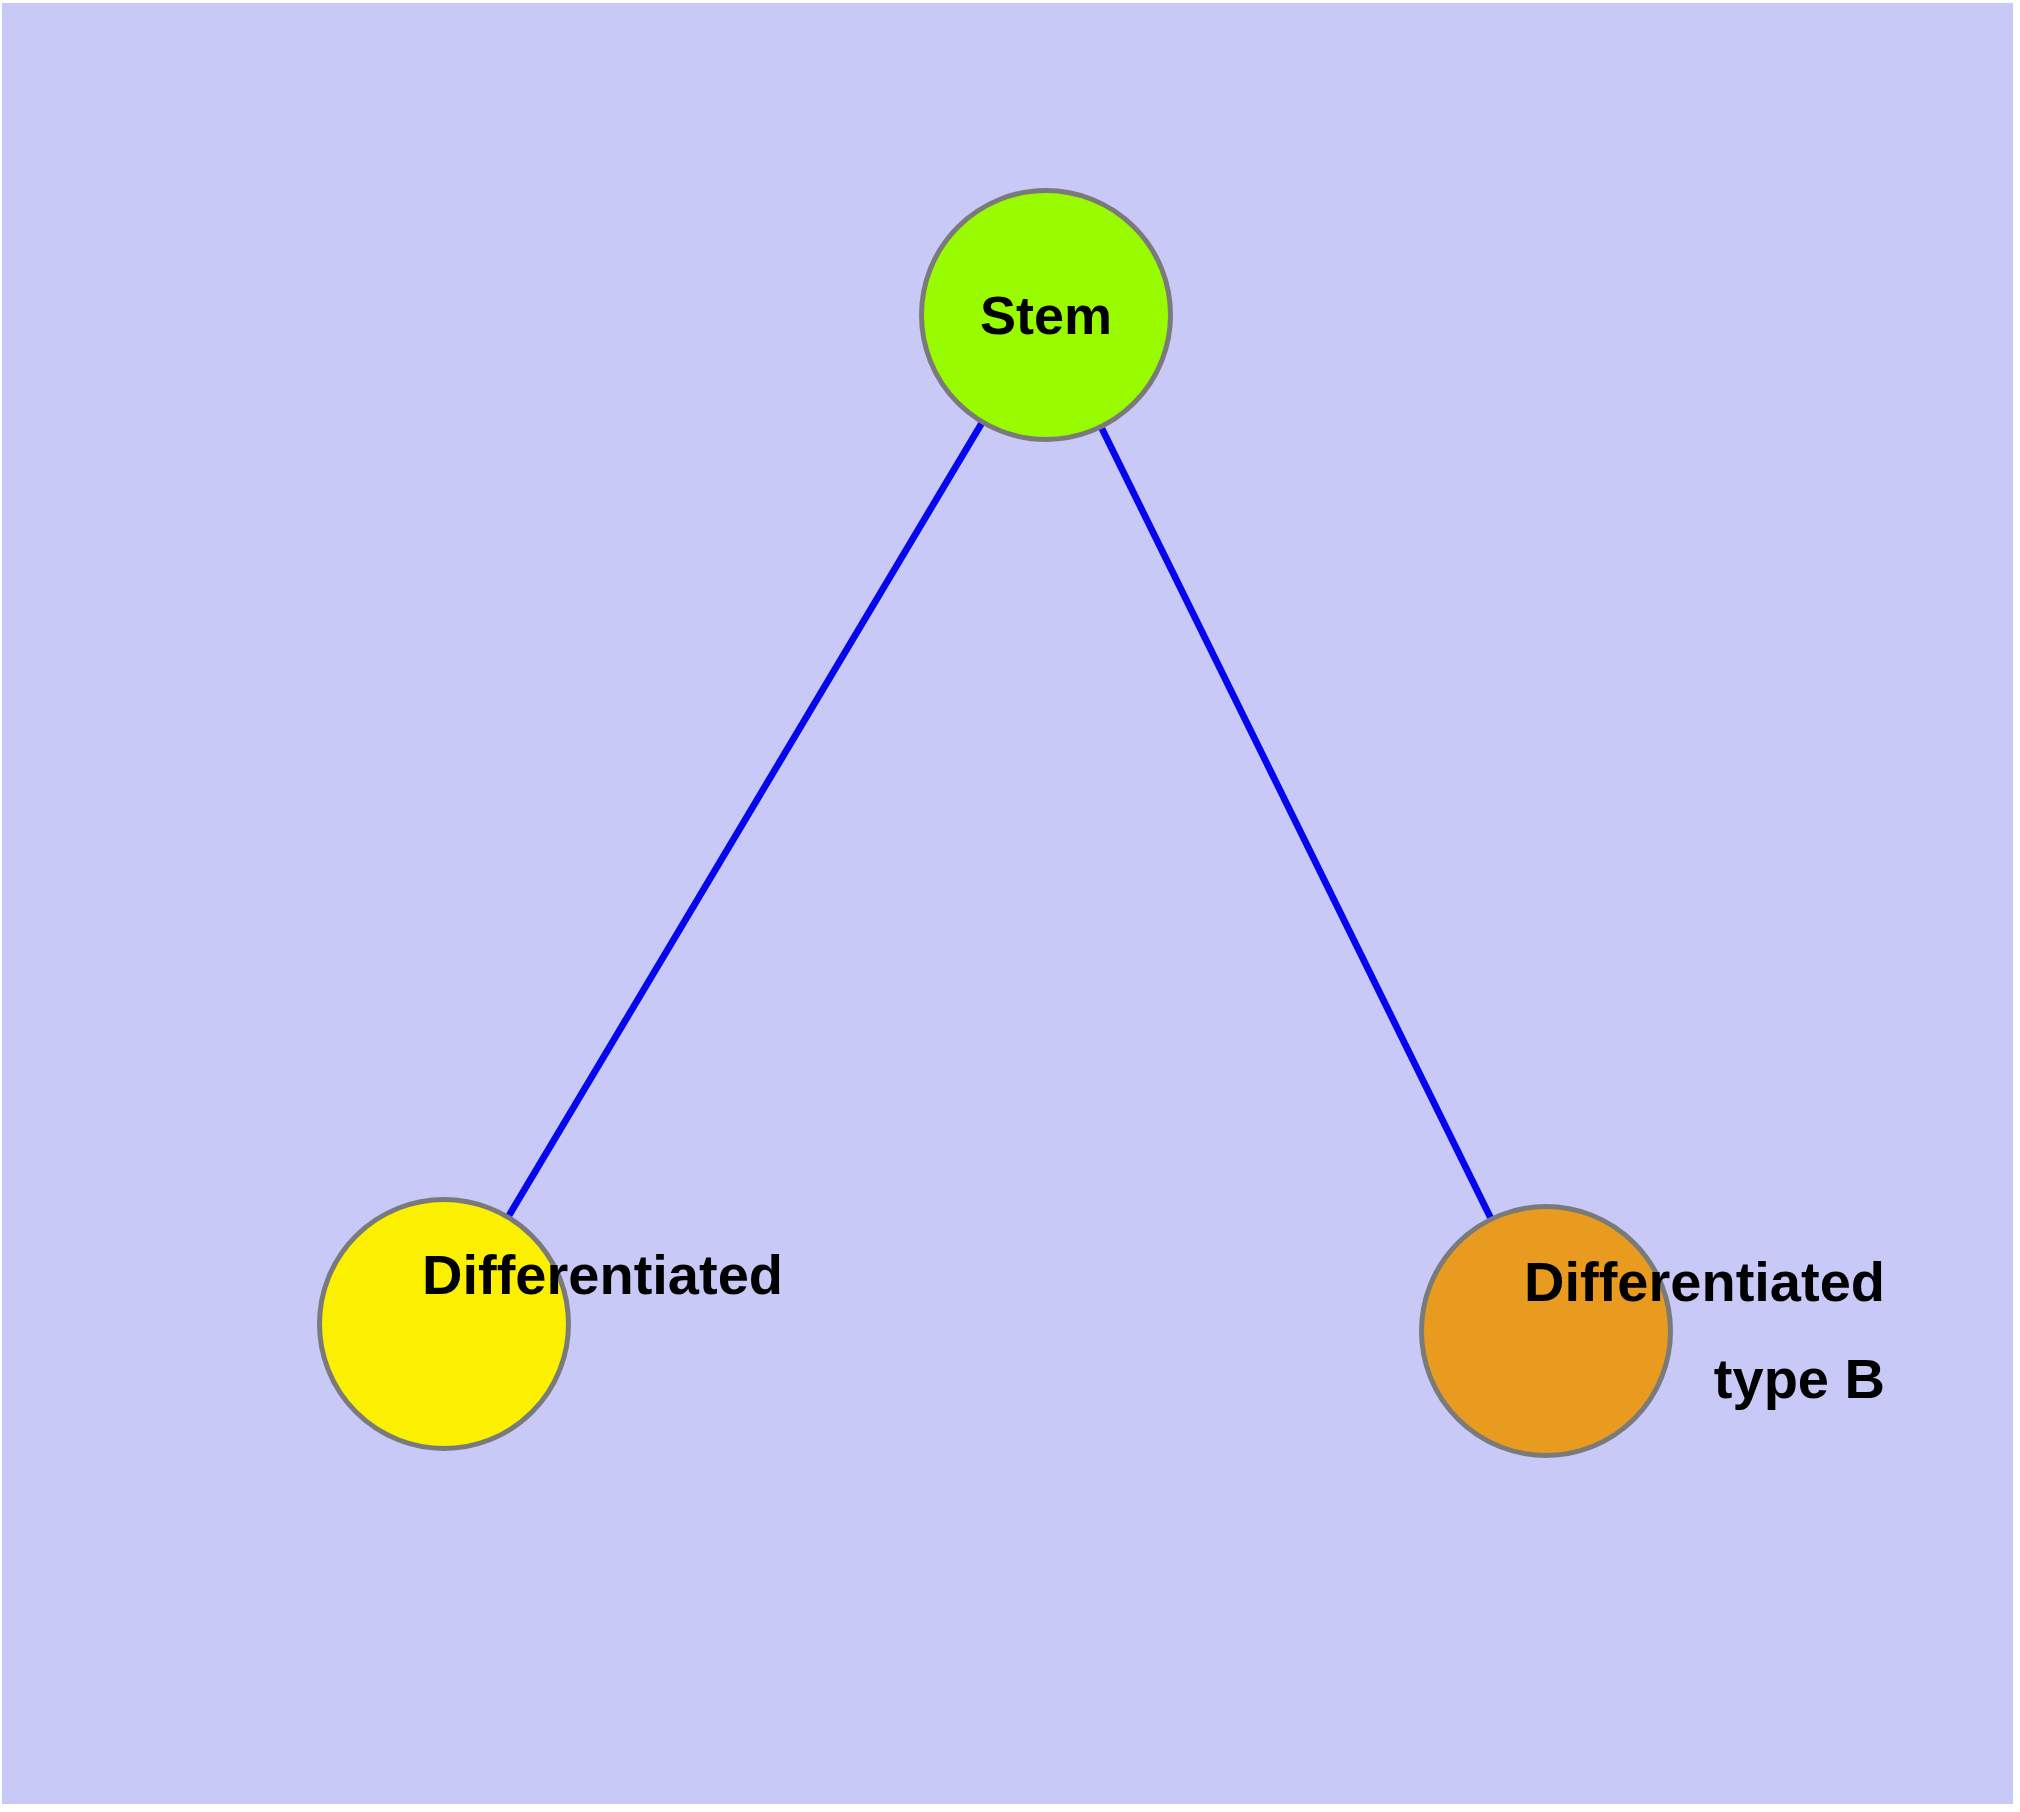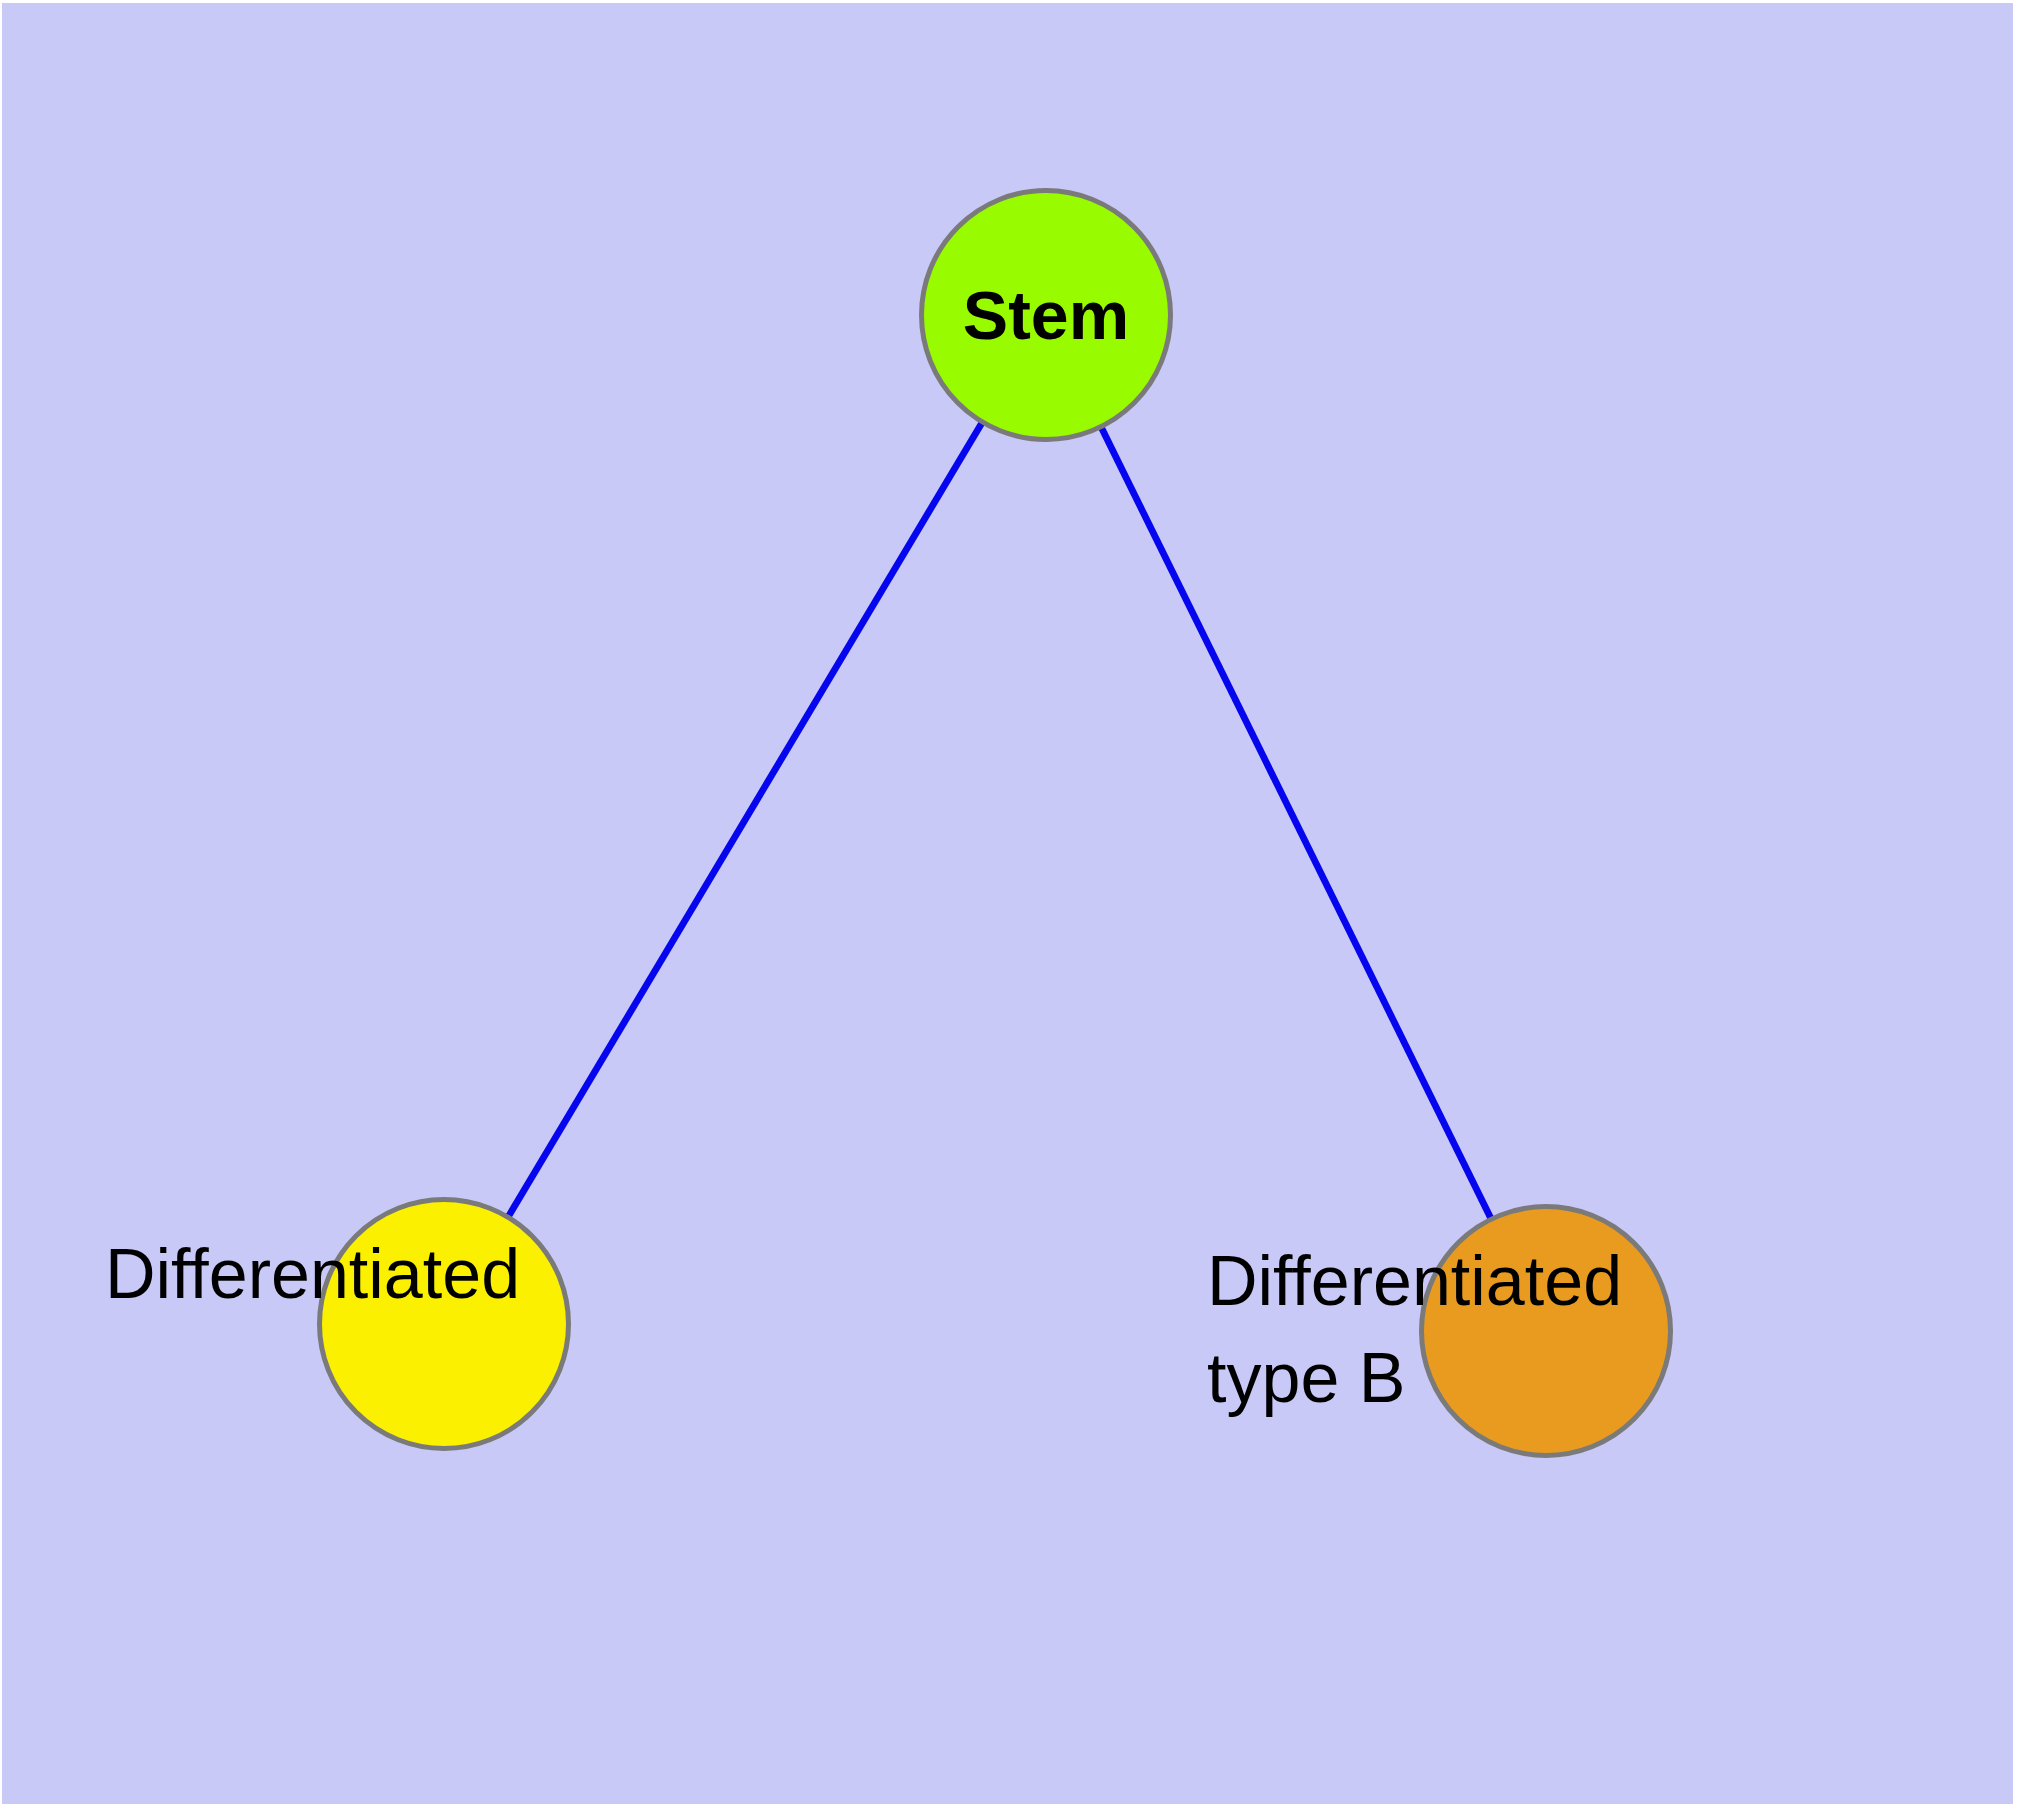--- a/index.html
+++ b/index.html
@@ -43,34 +43,34 @@
     display: flex;
     align-items: center;
     justify-content: center;
   }
   .node-stem   { left: 919px; top: 188px; }
   .node-diff-a { left: 317px;  top: 1197px; }
   .node-diff-b { left: 1419px; top: 1204px; }
   .node-label {
     color: #000000;
     font-weight: bold;
-    font-size: 68px;
+    font-size: 54px;
     line-height: 97px;
     text-align: center;
     white-space: nowrap;
   }
   .float-label {
     position: absolute;
     width: 678px;
     z-index: 3;
     color: #000000;
-    font-weight: normal;
-    font-size: 70px;
+    font-weight: bold;
+    font-size: 56px;
     line-height: 97px;
-    text-align: left;
+    text-align: right;
     white-space: nowrap;
     pointer-events: none;
   }
   .label-diff-a { left: 105px;  top: 1226px; }
   .label-diff-b { left: 1207px; top: 1233px; }
 </style>
 </head>
 <body>
 
 <div class="stage">

